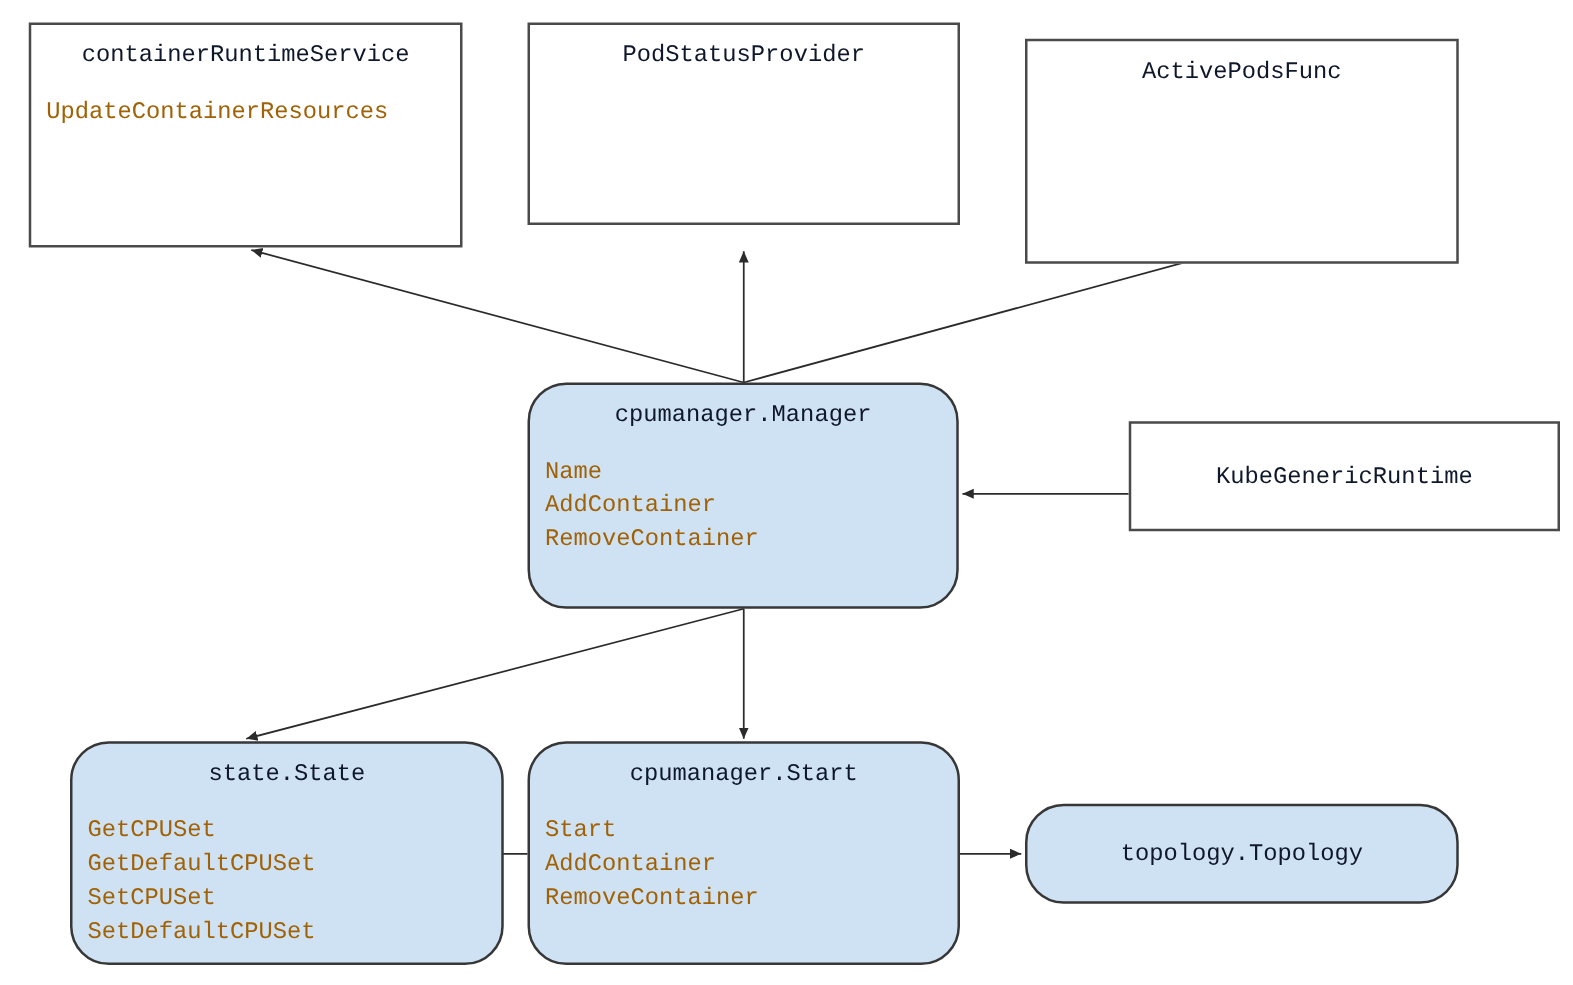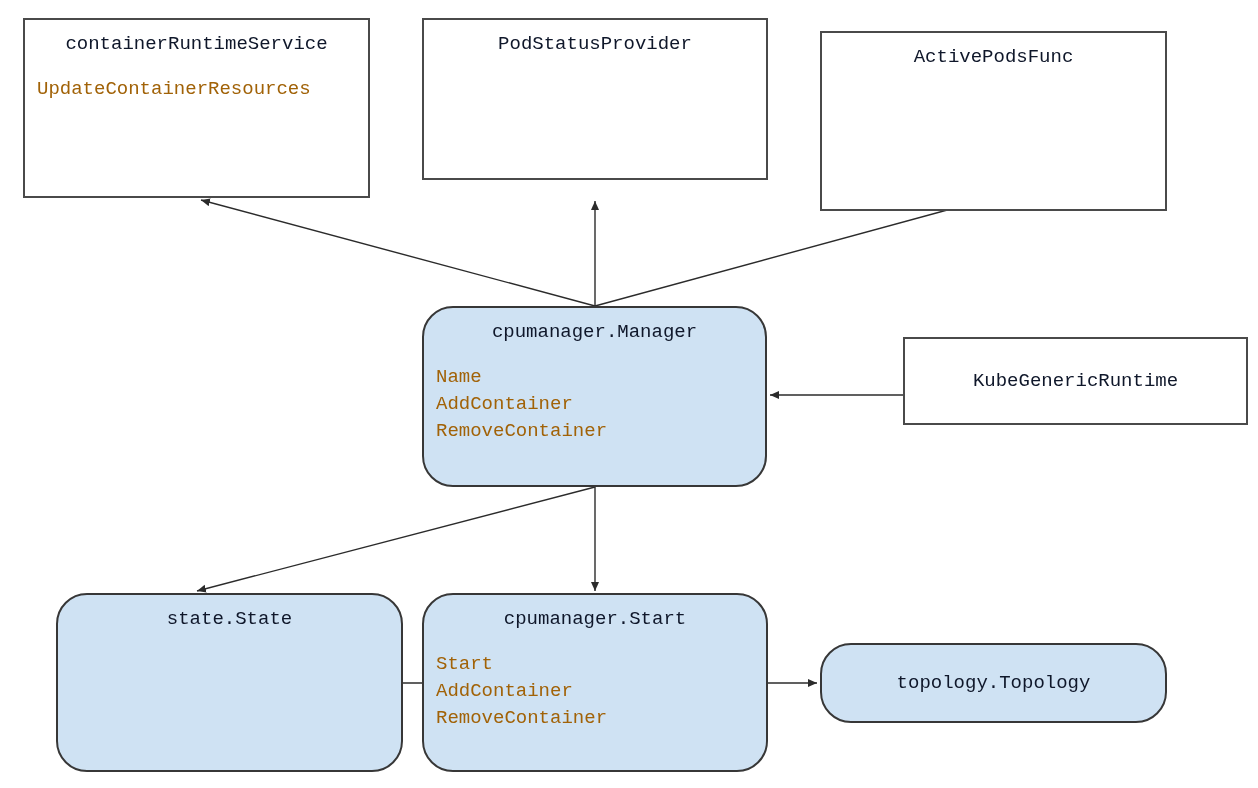--- a/index.html
+++ b/index.html
@@ -109,20 +109,26 @@
       <div>RemoveContainer</div>
     </div>
   </div>
 
   <div class="node vcenter" id="node-4">
     <div class="title">KubeGenericRuntime</div>
   </div>
 
   <div class="node blue" id="node-5">
     <div class="title">state.State</div>
+    <div class="methods">
+      <div>GetCPUSet</div>
+      <div>GetDefaultCPUSet</div>
+      <div>SetCPUSet</div>
+      <div>SetDefaultCPUSet</div>
+    </div>
   </div>
 
   <div class="node blue" id="node-6">
     <div class="title">cpumanager.Start</div>
     <div class="methods">
       <div>Start</div>
       <div>AddContainer</div>
       <div>RemoveContainer</div>
     </div>
   </div>

